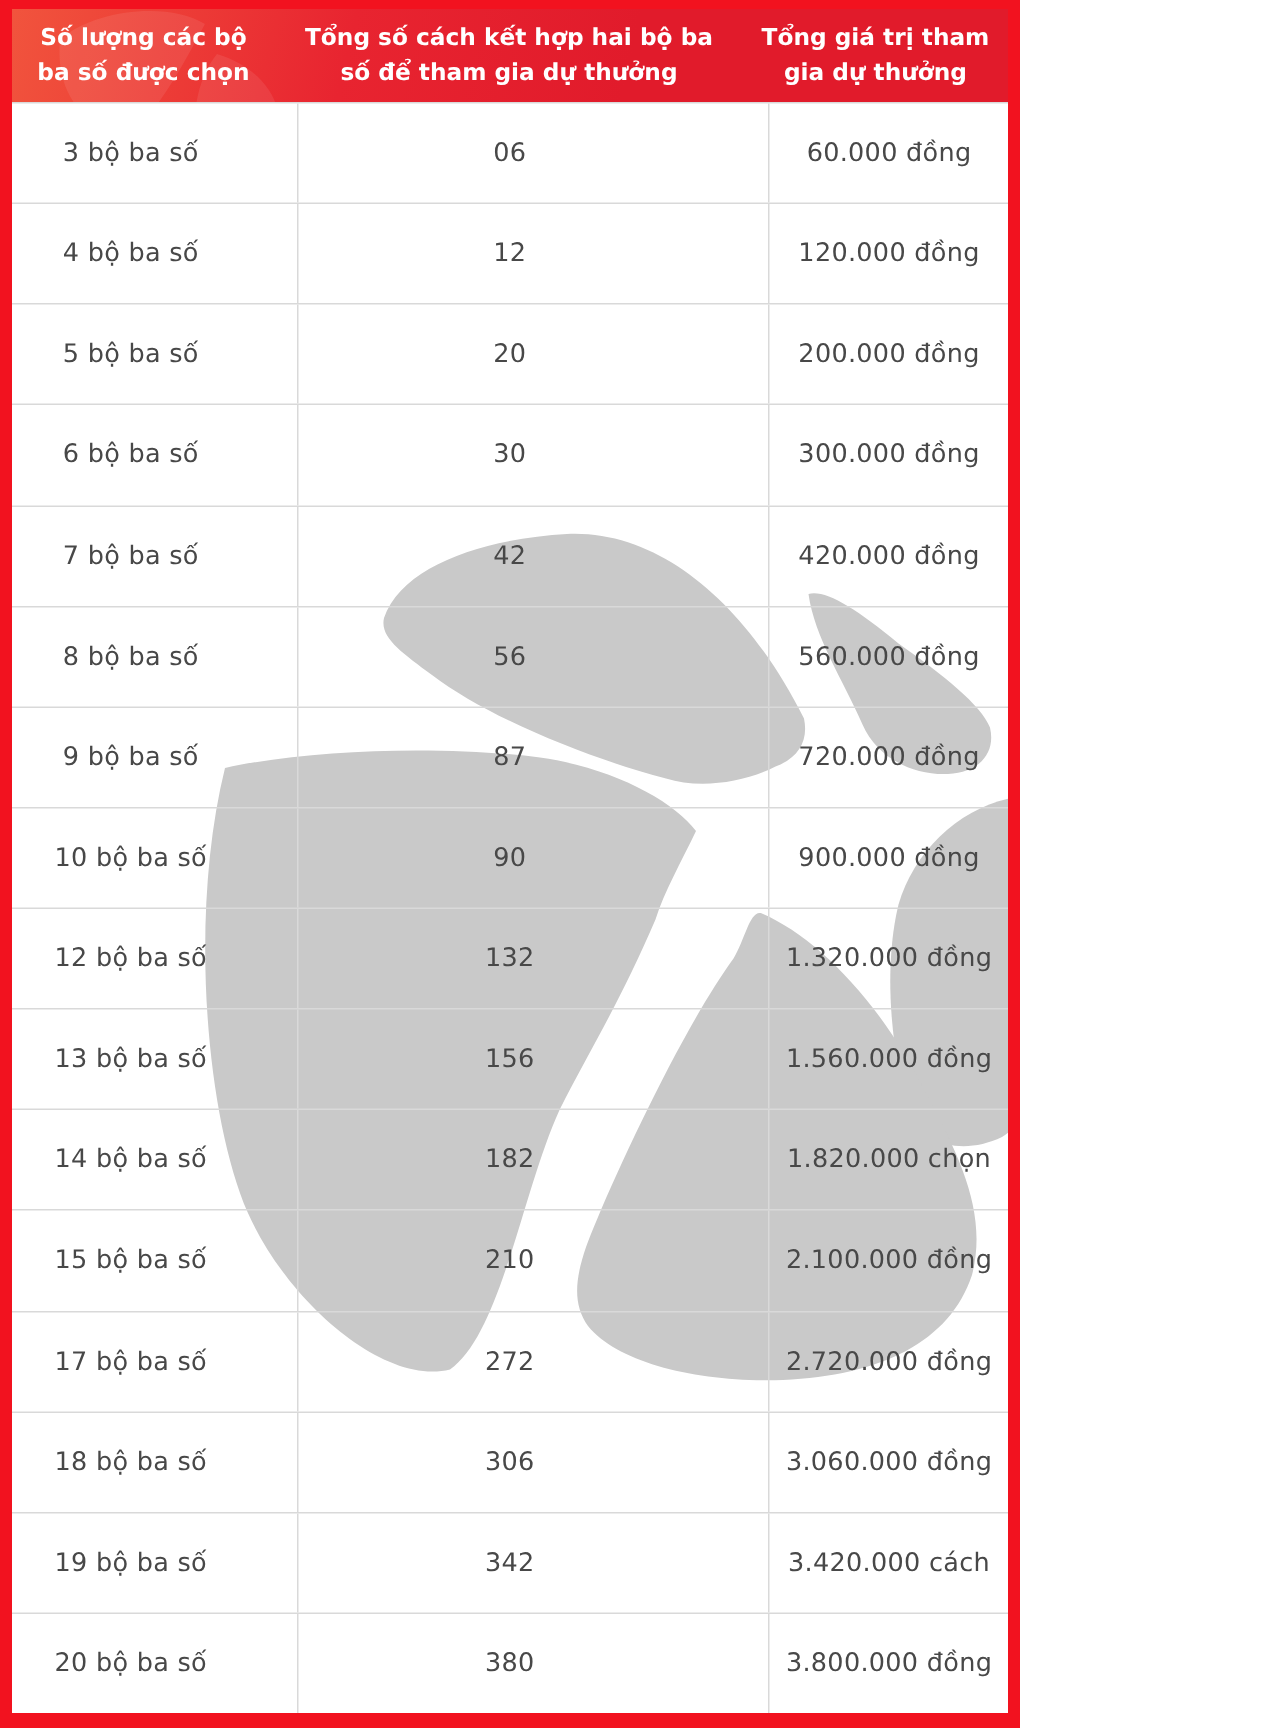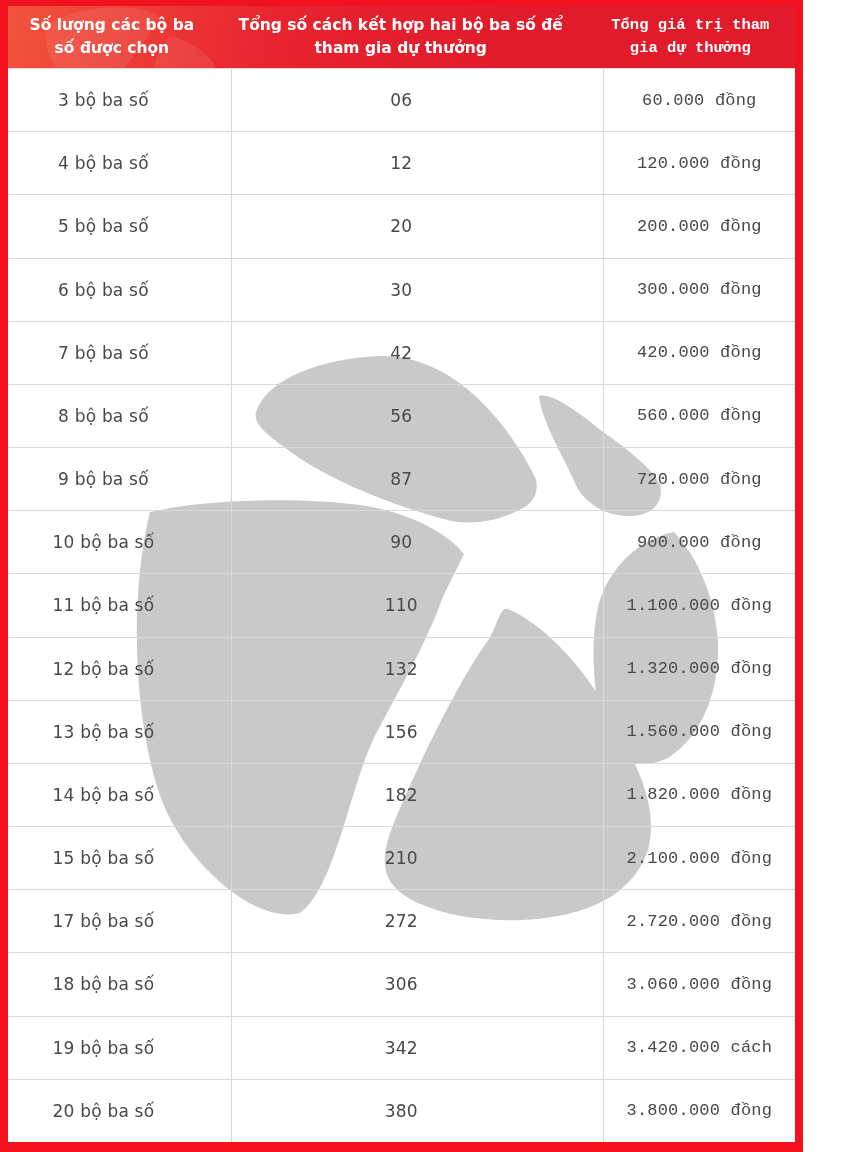--- a/index.html
+++ b/index.html
@@ -11,21 +11,21 @@
     --body-text: #484848;
     --grid-line: #d9d9d9;
     --header-text: #ffffff;
   }
   * { margin:0; padding:0; box-sizing:border-box; }
   html,body { width:842px; }
   body { font-family:"DejaVu Sans","Liberation Sans",sans-serif; }
 
   .page-frame {
     position:relative;
-    width:803px; height:1152px;
+    width:680px; height:1152px;
     background:var(--frame-red);
     overflow:hidden;
   }
   .table-card {
     position:absolute;
     left:8px; top:6px; right:8px; bottom:10px;
     background:#ffffff;
     display:flex; flex-direction:column;
     overflow:hidden;
   }
@@ -63,21 +63,21 @@
   .tr:first-child { border-top:none; }
   .td {
     display:flex; align-items:center; justify-content:center;
     text-align:center;
     font-size:17px; color:var(--body-text);
     letter-spacing:0.2px;
   }
   .td + .td { border-left:1px solid var(--grid-line);margin-left:32px; }
   .col1 { width:26.4%; }
   .col2 { width:47.0%; }
-  .col3 { width:26.6%;font-family:Liberation Mono, monospace; }
+  .col3 { width:26.6%; }
 
   
   .watermark {
     position:absolute; z-index:0;
     left:110px; top:281px;
     width:612px; height:580px;
     pointer-events:none;
   }
 </style>
 </head>
@@ -215,31 +215,20 @@
             <span>10 bộ ba số</span>
           </div>
           <div class="td col2">
             <span>90</span>
           </div>
           <div class="td col3">
             <span>900.000 đồng</span>
           </div>
         </div>
 
-        <div class="tr">
-          <div class="td col1">
-            <span>11 bộ ba số</span>
-          </div>
-          <div class="td col2">
-            <span>110</span>
-          </div>
-          <div class="td col3">
-            <span>1.100.000 đồng</span>
-          </div>
-        </div>
 
         <div class="tr">
           <div class="td col1">
             <span>12 bộ ba số</span>
           </div>
           <div class="td col2">
             <span>132</span>
           </div>
           <div class="td col3">
             <span>1.320.000 đồng</span>
@@ -259,21 +248,21 @@
         </div>
 
         <div class="tr">
           <div class="td col1">
             <span>14 bộ ba số</span>
           </div>
           <div class="td col2">
             <span>182</span>
           </div>
           <div class="td col3">
-            <span>1.820.000 đồng</span>
+            <span>1.820.000 chọn</span>
           </div>
         </div>
 
         <div class="tr">
           <div class="td col1">
             <span>15 bộ ba số</span>
           </div>
           <div class="td col2">
             <span>210</span>
           </div>

